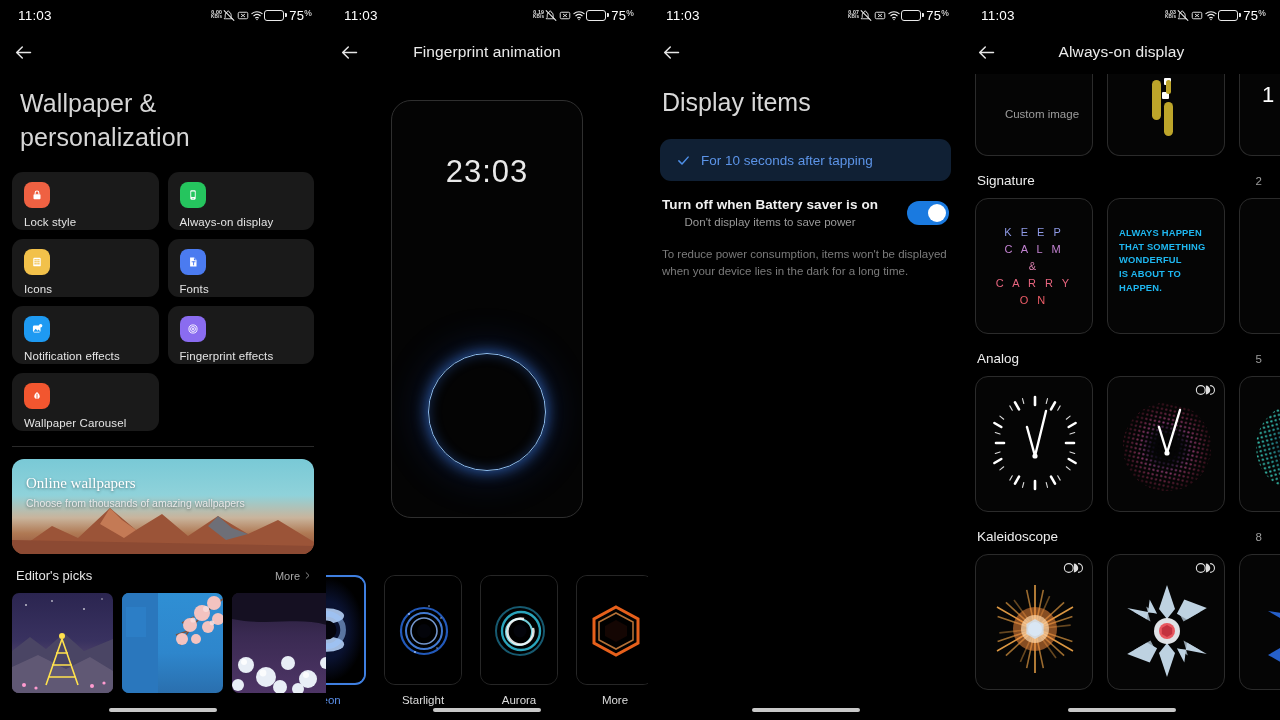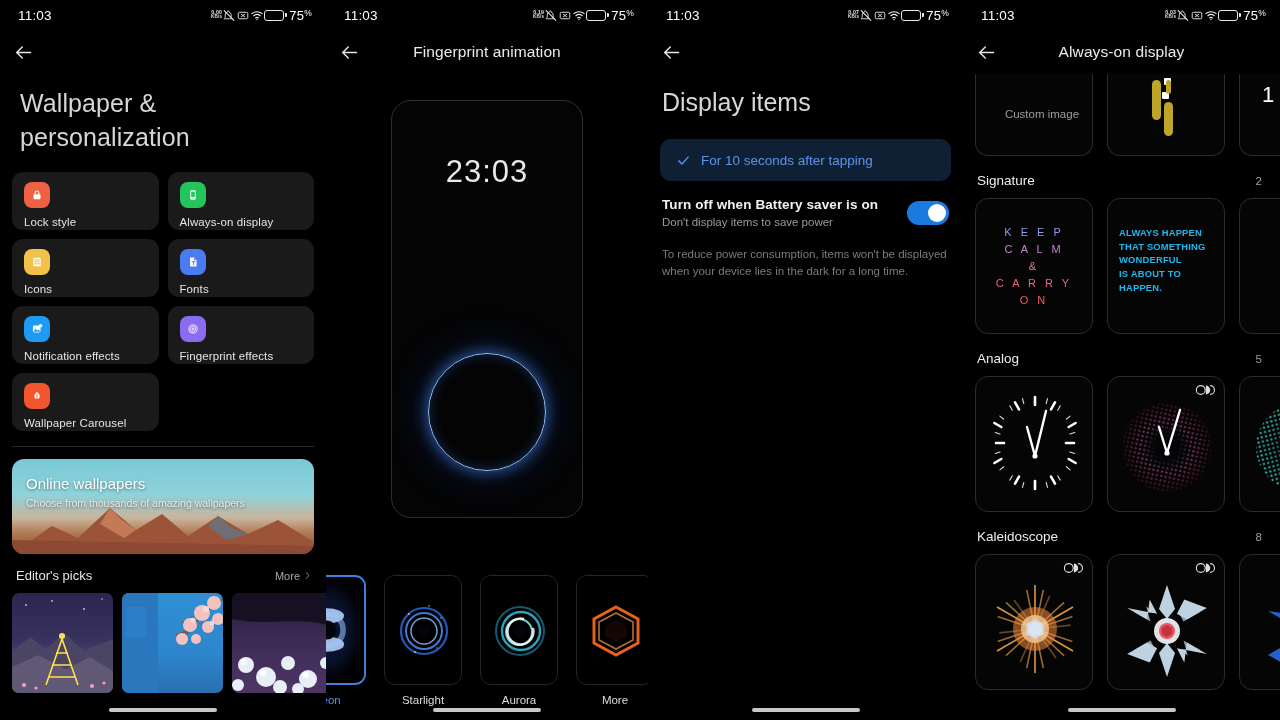--- a/index.html
+++ b/index.html
@@ -55,21 +55,21 @@
   .tile-ico svg{ width:14px; height:14px; }
   .tile-lbl{ color:#e4e4e4; font-size:11.5px; margin-top:8px; letter-spacing:.1px; }
   .divider{ height:1px; background:#2a2a2a; margin:15px 12px 0 12px; }
 
   .promo{ margin:12px 12px 0 12px; height:95px; border-radius:12px; overflow:hidden;
           position:relative; }
   .promo-sky{ position:absolute; inset:0;
      background:linear-gradient(180deg,#79c9d6 0%,#8fd2da 38%,#c9b49c 62%,#b07a55 78%,#8c4a33 100%); }
   .mt{ position:absolute; bottom:0; }
   .promo-txt{ position:absolute; left:14px; top:16px; }
-  .promo-h{ color:#fff; font-size:15px; font-weight:400; text-shadow:0 1px 3px rgba(0,0,0,.45); }
+  .promo-h{ color:#fff; font-size:15px; font-weight:400; text-shadow:0 1px 3px rgba(0,0,0,.45);font-family:Liberation Serif, serif; }
   .promo-s{ color:#e8e8e8; font-size:10.5px; margin-top:5px; text-shadow:0 1px 3px rgba(0,0,0,.5); }
 
   .sec-row{ display:flex; align-items:center; justify-content:space-between;
             padding:14px 14px 0 16px; }
   .sec-h{ color:#e6e6e6; font-size:13px; }
   .sec-more{ color:#a8a8a8; font-size:11px; display:flex; align-items:center; gap:3px; }
   .thumbs{ display:flex; gap:9px; padding:10px 0 0 12px; }
   .thumb{ width:101px; height:100px; border-radius:7px; overflow:hidden; position:relative;
           flex:0 0 auto; }
 
@@ -93,21 +93,21 @@
   .anim-lbl{ text-align:center; color:#dcdcdc; font-size:11.5px; margin-top:9px; }
   .anim-lbl.sel{ color:#5b8fe8; }
 
   
   .p3-title{ color:#d8d8d8; font-size:25px; font-weight:300; padding:14px 0 0 14px; }
   .chip{ margin:22px 12px 0 12px; height:42px; border-radius:11px; background:#102034;
          display:flex; align-items:center; gap:10px; padding:16px 16px; }
   .chip svg{ width:15px; height:15px; }
   .chip-lbl{ color:#5c94e8; font-size:13.5px; }
   .toggle-row{ display:flex; align-items:flex-start; justify-content:space-between;
-               padding:16px 14px 0 14px; }
+               padding:16px 14px 0 14px;text-align:center; }
   .tog-title{ color:#f0f0f0; font-size:13.5px; font-weight:700; letter-spacing:.1px; }
   .tog-sub{ color:#9a9a9a; font-size:11.5px; margin-top:4px; }
   .switch{ width:42px; height:24px; border-radius:12px; background:#1a7ae0; position:relative;
            flex:0 0 auto; margin-top:4px; }
   .knob{ position:absolute; right:3px; top:3px; width:18px; height:18px; border-radius:50%;
          background:#fff; }
   .foot-note{ color:#7b7b7b; font-size:11.5px; line-height:1.5; padding:18px 14px 0 14px; }
 
   
   .p4-scroll{ position:relative; }

